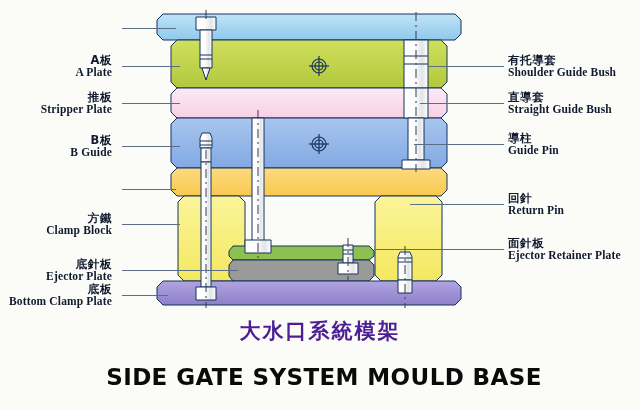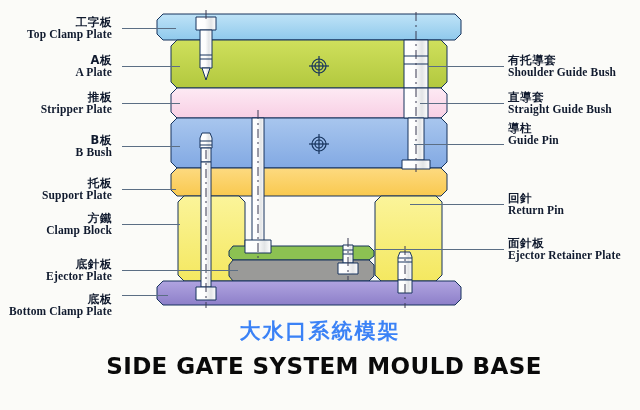--- a/index.html
+++ b/index.html
@@ -27,21 +27,21 @@
   .label.left{text-align:right;}
   .label.right{text-align:left;}
 
   
   .leader{position:absolute;height:0;border-top:1px solid #5b6e84;}
 
   
   #title{position:absolute;left:0;right:0;text-align:center;}
   #title .t-cn{
     font-family:"DejaVu Sans","Liberation Sans",sans-serif;
-    font-size:21px;font-weight:700;letter-spacing:2px;color:#3b82f6;
+    font-size:21px;font-weight:700;letter-spacing:2px;color:#4c1d95;
   }
   #title .t-en{
     font-family:"DejaVu Sans","Liberation Sans",sans-serif;
     font-size:23px;font-weight:700;letter-spacing:.4px;color:#0a0a0a;
   }
   .svgwrap{position:absolute;left:0;top:0;}
 </style>
 </head>
 <body style="background: rgb(251, 251, 248);">
 
@@ -211,72 +211,64 @@
     <div class="leader" style="left:122px;top:270px;width:116px;"></div>
     <div class="leader" style="left:122px;top:295px;width:46px;"></div>
 
     <div class="leader" style="left:428px;top:66px;width:76px;"></div>
     <div class="leader" style="left:420px;top:103px;width:84px;"></div>
     <div class="leader" style="left:414px;top:144px;width:90px;"></div>
     <div class="leader" style="left:410px;top:204px;width:94px;"></div>
     <div class="leader" style="left:374px;top:249px;width:130px;"></div>
   </div>
 
-  <div class="label left" style="right:528px;top:16px;">
-    <div class="cn">工字板</div>
-    <div class="en">Top Clamp Plate</div>
-  </div>
   <div class="label left" style="right:528px;top:54px;">
     <div class="cn">A板</div>
     <div class="en">A Plate</div>
   </div>
   <div class="label left" style="right:528px;top:91px;">
     <div class="cn">推板</div>
     <div class="en">Stripper Plate</div>
   </div>
   <div class="label left" style="right:528px;top:134px;">
     <div class="cn">B板</div>
-    <div class="en">B Bush</div>
-  </div>
-  <div class="label left" style="right:528px;top:177px;">
-    <div class="cn">托板</div>
-    <div class="en">Support Plate</div>
+    <div class="en">B Guide</div>
   </div>
   <div class="label left" style="right:528px;top:212px;">
     <div class="cn">方鐵</div>
     <div class="en">Clamp Block</div>
   </div>
   <div class="label left" style="right:528px;top:258px;margin-left:36px;">
     <div class="cn">底針板</div>
     <div class="en">Ejector Plate</div>
   </div>
-  <div class="label left" style="right:528px;top:293px;text-align:right;">
+  <div class="label left" style="right:528px;top:283px;text-align:right;">
     <div class="cn">底板</div>
     <div class="en">Bottom Clamp Plate</div>
   </div>
 
   <div class="label right" style="left:508px;top:54px;">
     <div class="cn">有托導套</div>
     <div class="en">Shoulder Guide Bush</div>
   </div>
   <div class="label right" style="left:508px;top:91px;">
     <div class="cn">直導套</div>
     <div class="en">Straight Guide Bush</div>
   </div>
-  <div class="label right" style="left:508px;top:122px;">
+  <div class="label right" style="left:508px;top:132px;">
     <div class="cn">導柱</div>
     <div class="en">Guide Pin</div>
   </div>
   <div class="label right" style="left:508px;top:237px;">
     <div class="cn">面針板</div>
     <div class="en">Ejector Retainer Plate</div>
   </div>
   <div class="label right" style="left:508px;top:192px;">
     <div class="cn">回針</div>
     <div class="en">Return Pin</div>
   </div>
 
   <div id="title" style="top:317px;">
     <div class="t-cn">大水口系統模架</div>
-    <div class="t-en" style="margin-top:8px;padding-left:8px;">SIDE GATE SYSTEM MOULD BASE</div>
+    <div class="t-en" style="margin-top:19px;padding-left:8px;">SIDE GATE SYSTEM MOULD BASE</div>
   </div>
 
 </div>
 
 </body></html>

